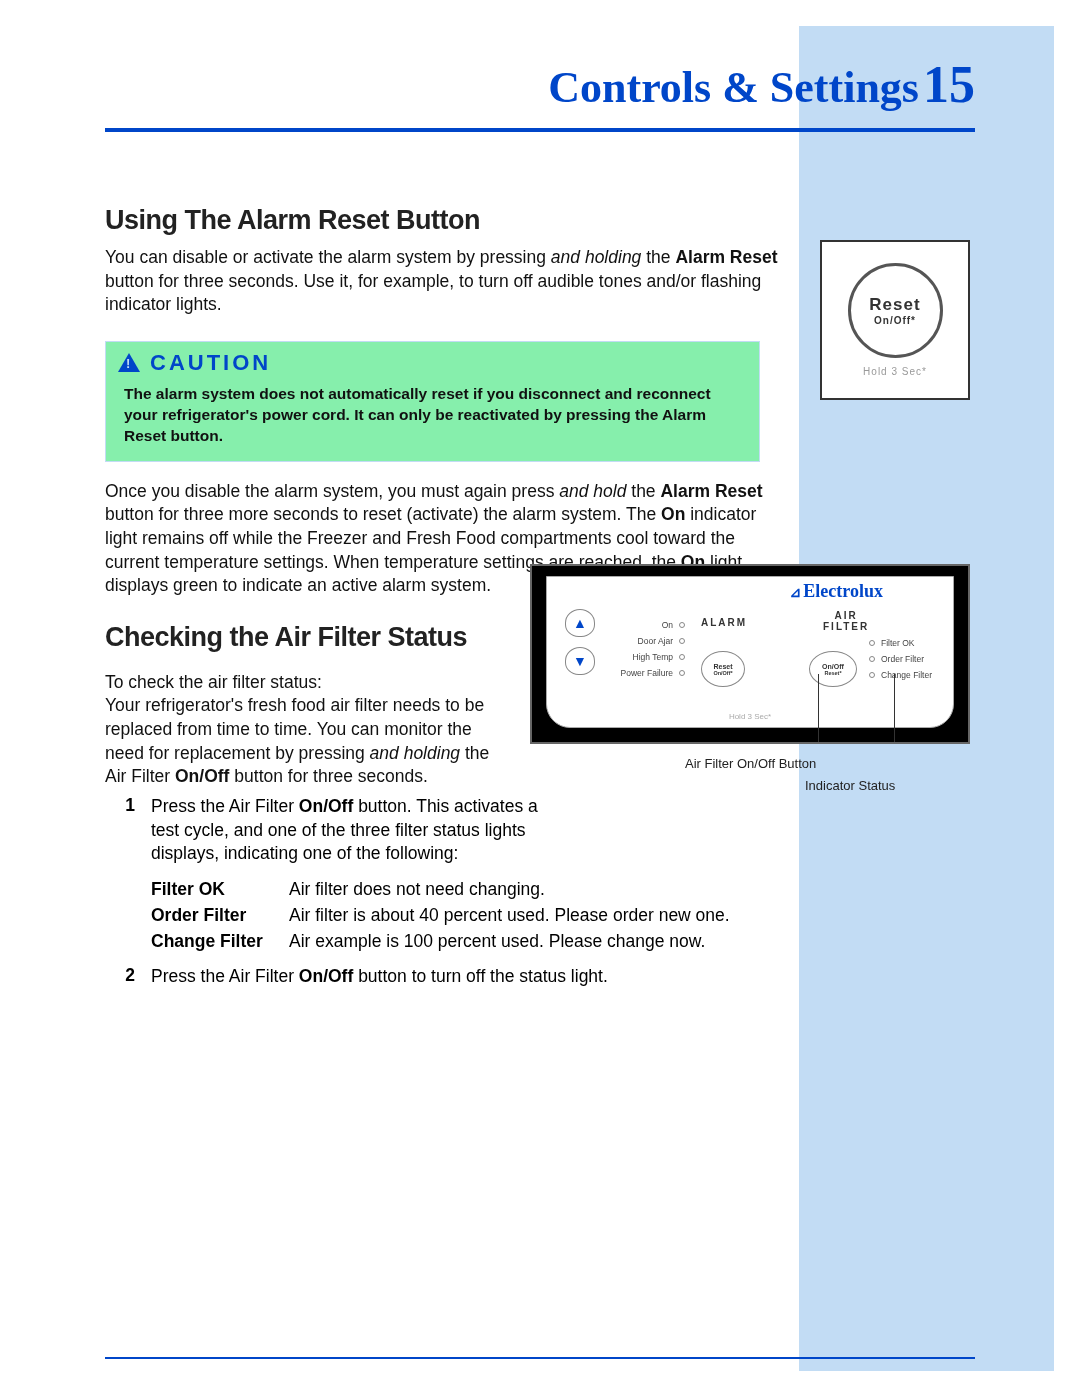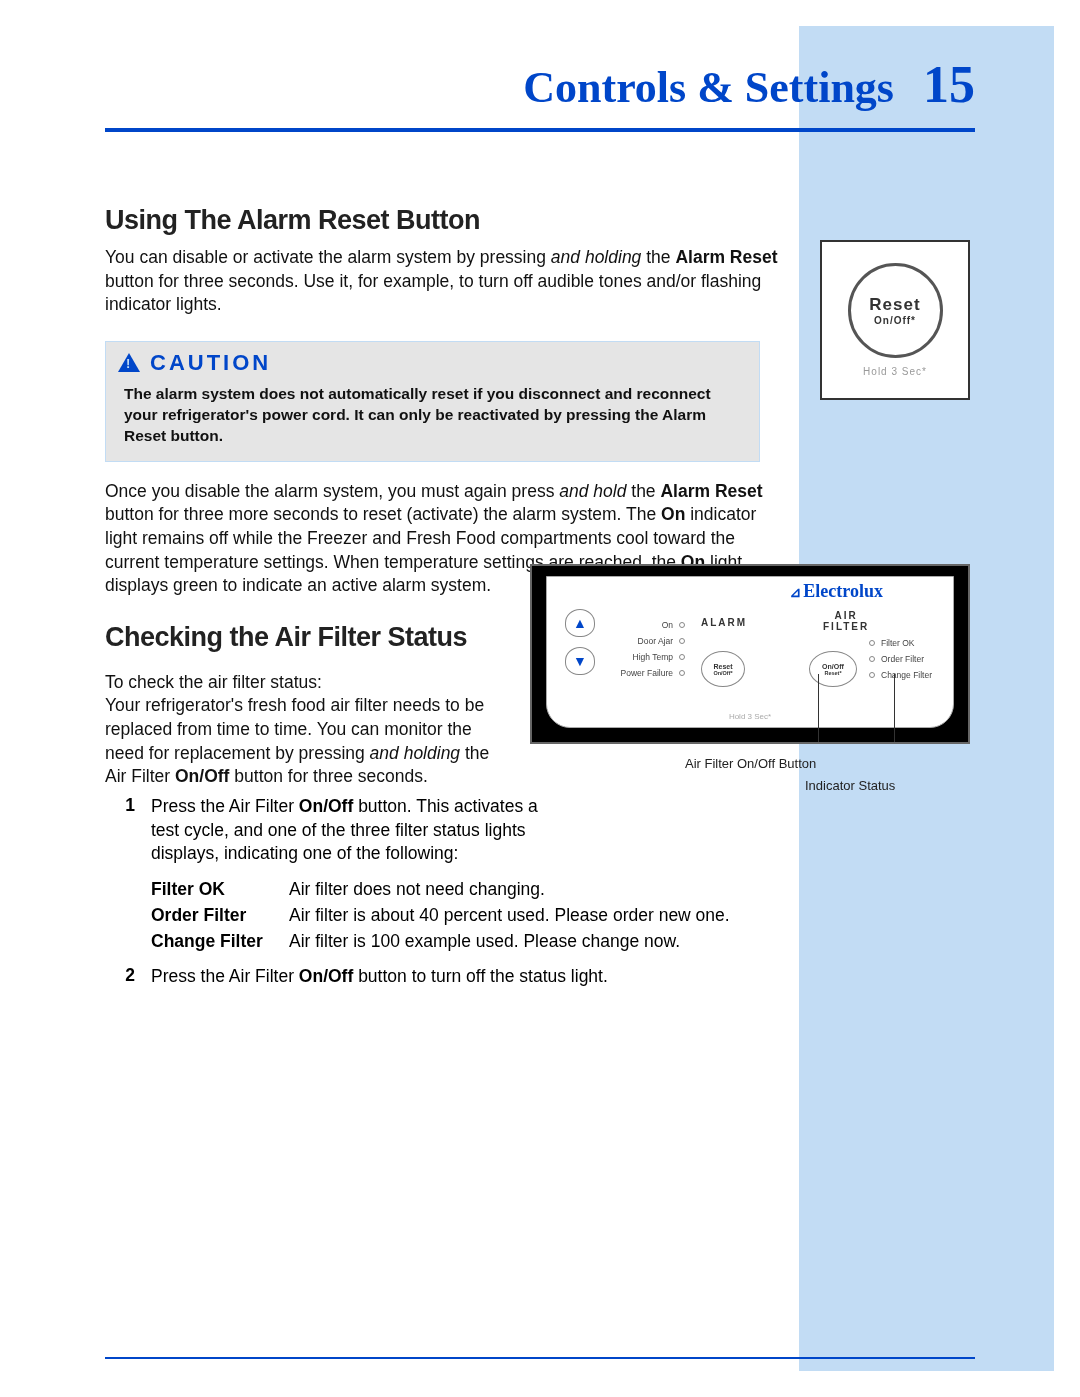--- a/index.html
+++ b/index.html
@@ -25,21 +25,21 @@
     background: #c2dcf4;
   }
   .header {
     position: absolute;
     top: 55px;
     left: 105px;
     right: 105px;
     display: flex;
     align-items: baseline;
     justify-content: flex-end;
-    gap: 29px;
+    gap: 4px;
   }
   .header-title {
     color: #0046c9;
     font-size: 44px;
     font-weight: bold;
     font-family: Georgia, "Times New Roman", serif;
   }
   .header-num {
     color: #0046c9;
     font-size: 52px;
@@ -69,21 +69,21 @@
     letter-spacing: -0.5px;
   }
   .body-text {
     font-size: 17.5px;
     line-height: 1.35;
     color: #111;
   }
   .body-text b { font-weight: bold; }
   .body-text i { font-style: italic; }
   .caution-box {
-    background: #e5e5e5;
+    background: #86efac;
     border: 1px solid #c2dcf4;
     margin: 18px 0 18px 0;
     padding: 0;
     width: 655px;
   }
   .caution-head {
     display: flex;
     align-items: center;
     gap: 10px;
     padding: 8px 12px 6px 12px;
@@ -368,21 +368,21 @@
         <div class="status-row">
           <span class="st-label">Filter OK</span>
           <span>Air filter does not need changing.</span>
         </div>
         <div class="status-row">
           <span class="st-label">Order Filter</span>
           <span>Air filter is about 40 percent used. Please order new one.</span>
         </div>
         <div class="status-row">
           <span class="st-label">Change Filter</span>
-          <span>Air filter is 100 example used. Please change now.</span>
+          <span>Air example is 100 percent used. Please change now.</span>
         </div>
       </div>
 
       <div class="ol-item">
         <div class="ol-num">2</div>
         <div class="ol-body">
           <span>Press the Air Filter </span><b>On/Off</b><span> button to turn off the status light.</span>
         </div>
       </div>
     </div>

